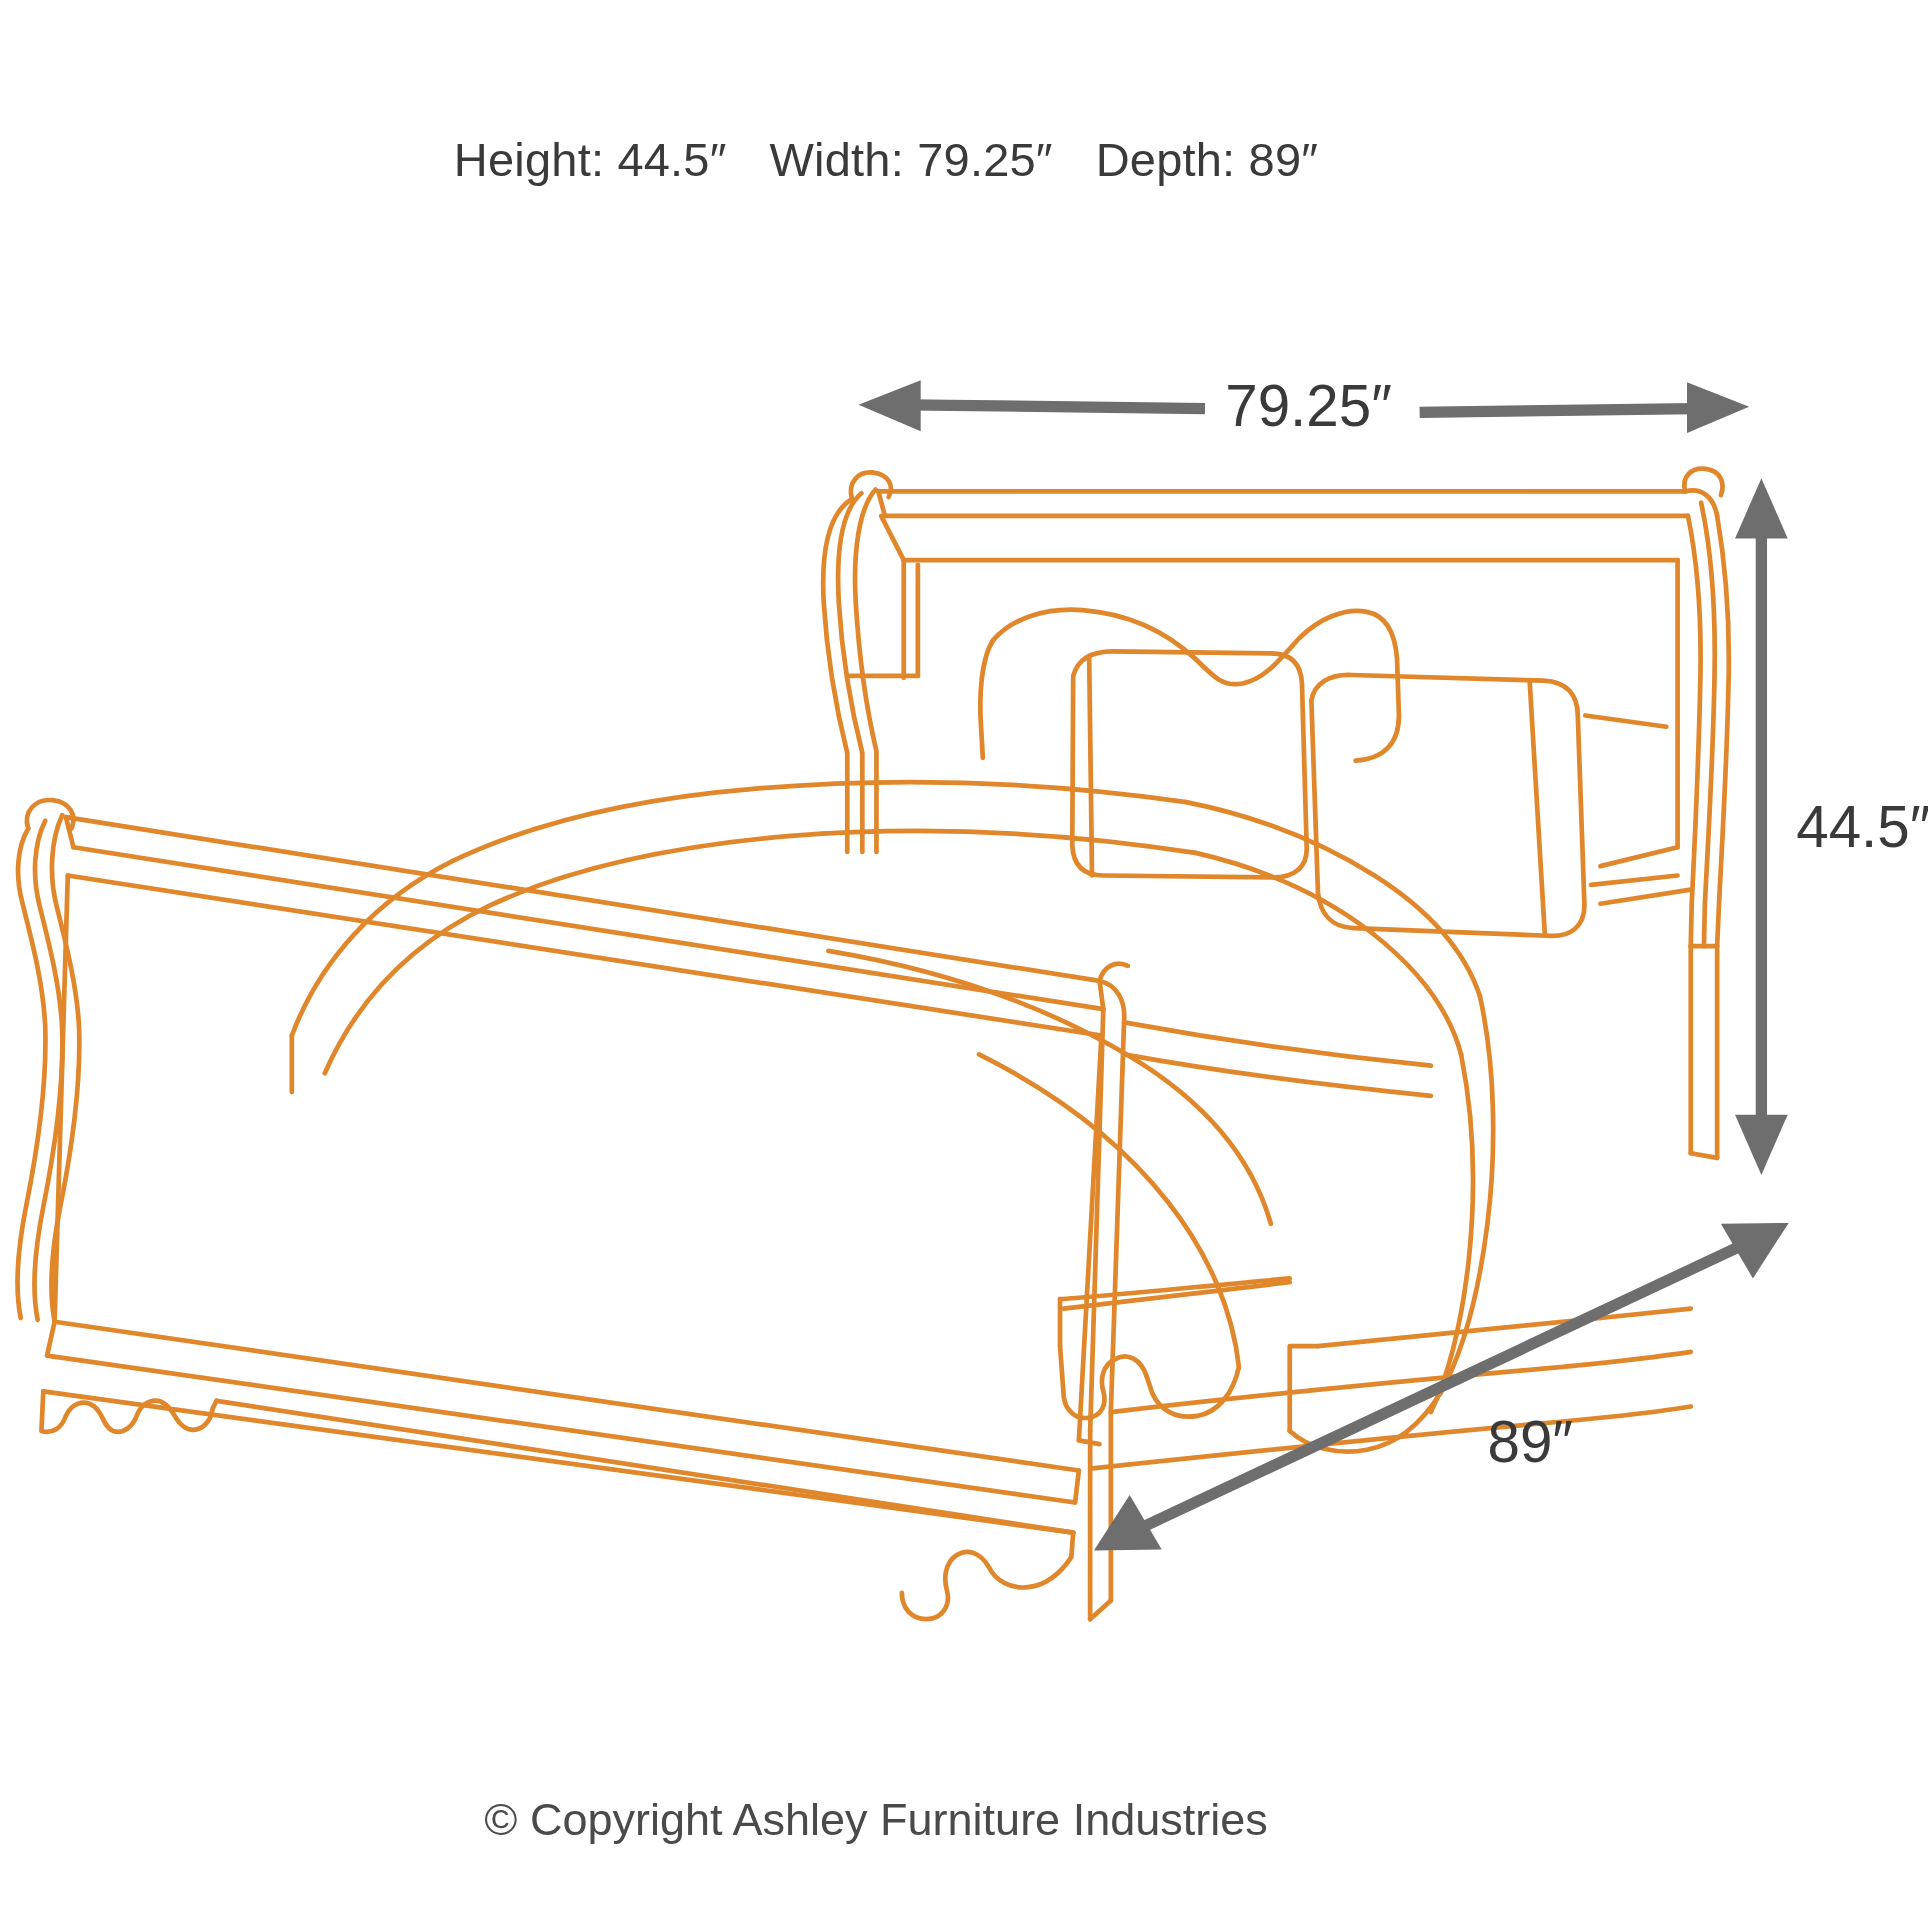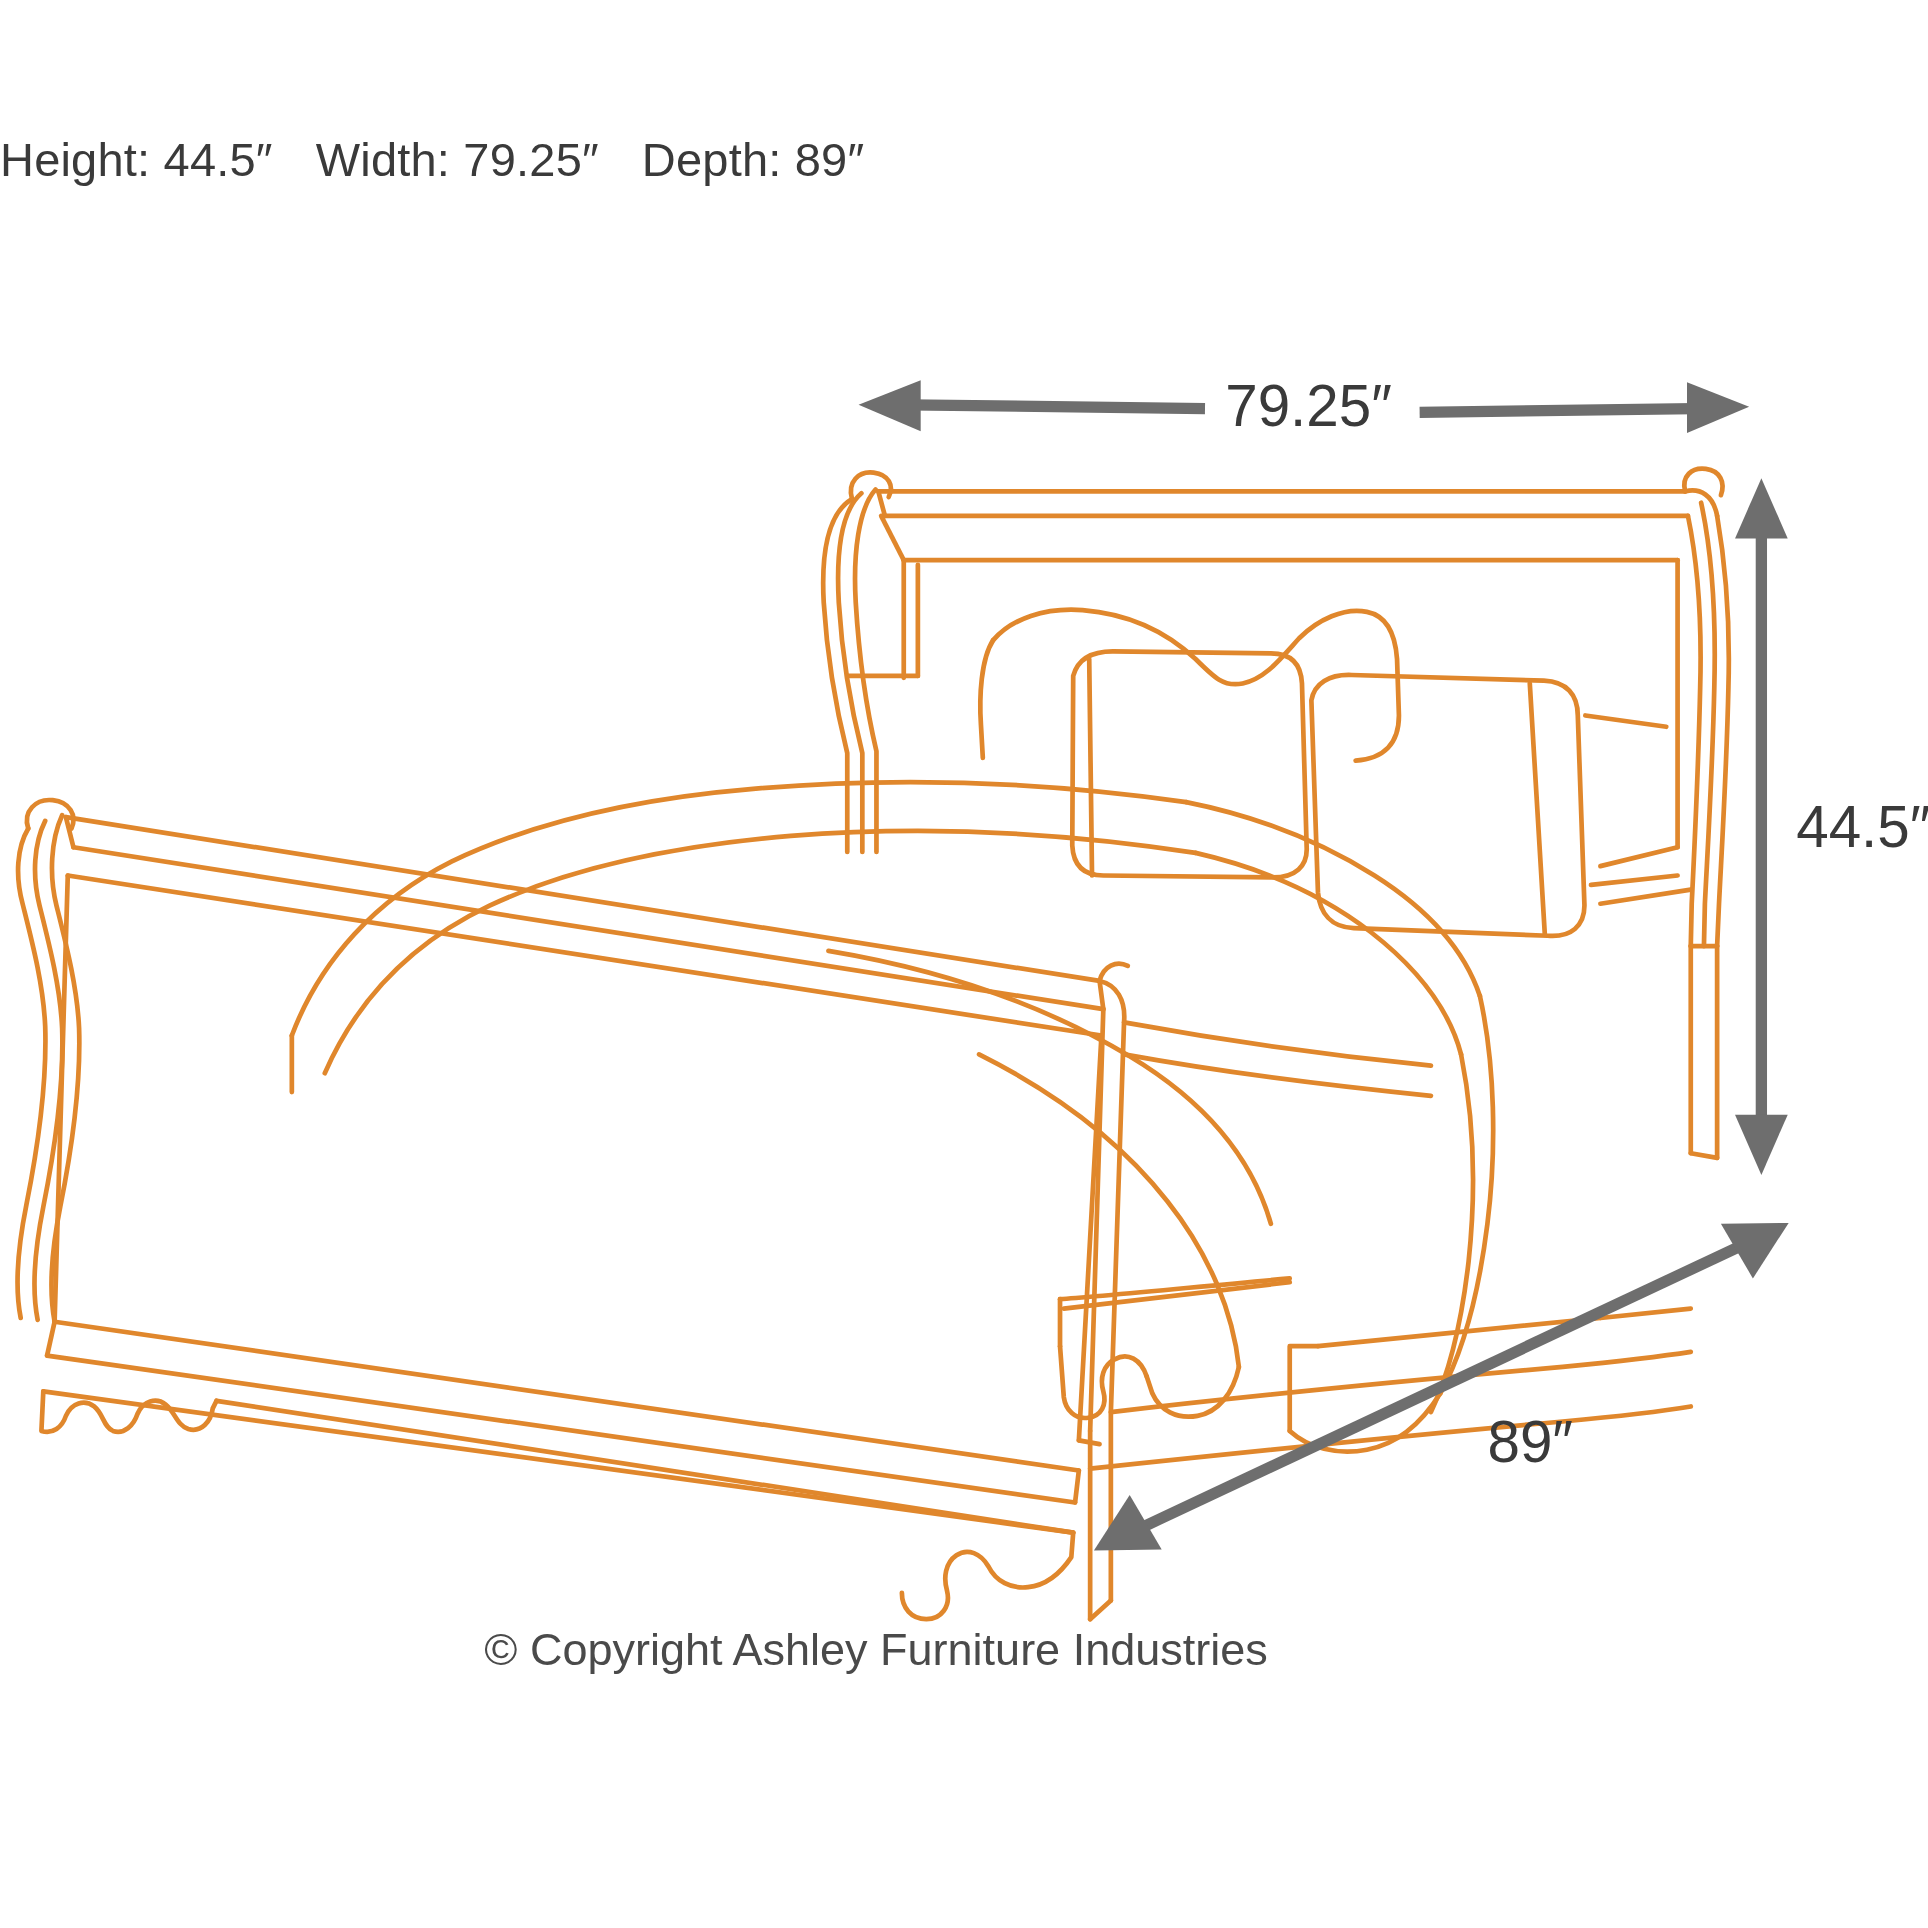--- a/index.html
+++ b/index.html
@@ -13,32 +13,32 @@
     height: 1928px;
     background: #ffffff;
     font-family: "Liberation Sans", sans-serif;
     overflow: hidden;
   }
   #spec-header {
     position: absolute;
     top: 132px;
     left: 0;
     width: 1772px;
-    text-align: left;
+    text-align: center;
     color: #3a3a3a;
     font-size: 47px;
     font-weight: 400;
     letter-spacing: 0.2px;
     white-space: nowrap;
   }
   #spec-header .spec-item { display: inline-block; }
   #spec-header .spec-gap { display: inline-block; width: 43px; }
   #footer-credit {
     position: absolute;
-    top: 1624px;
+    top: 1794px;
     left: 0;
     width: 1752px;
     text-align: center;
     color: #4a4a4a;
     font-size: 45px;
     font-weight: 400;
     white-space: nowrap;
   }
   #diagram-svg {
     position: absolute;

